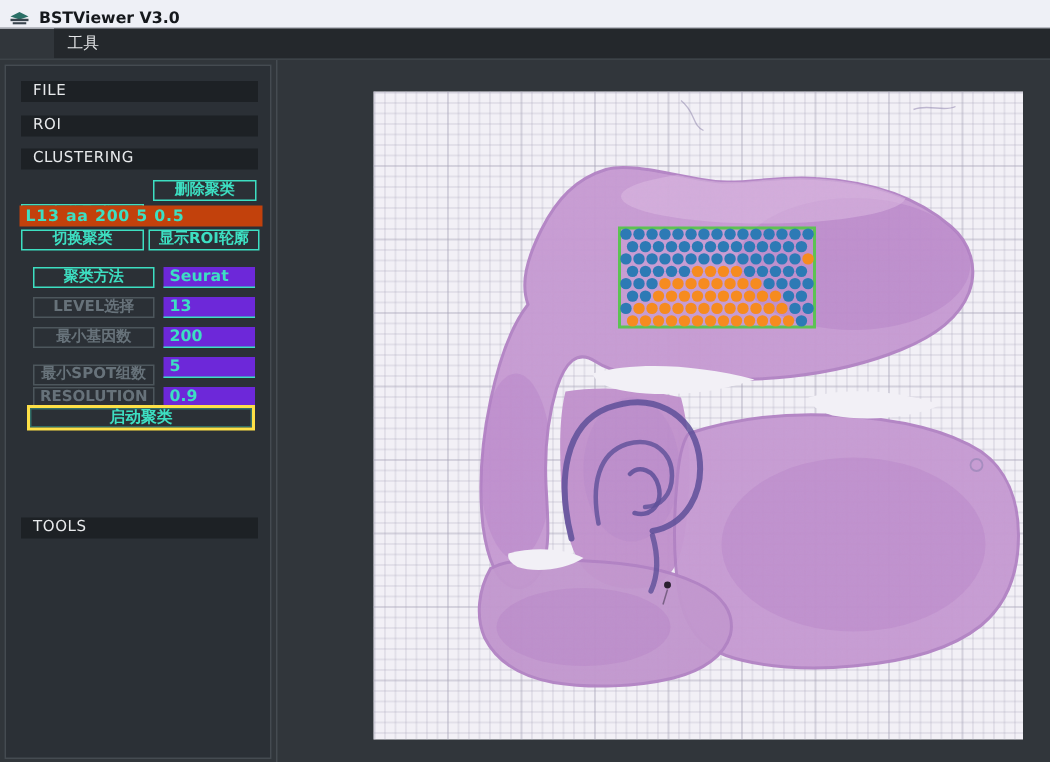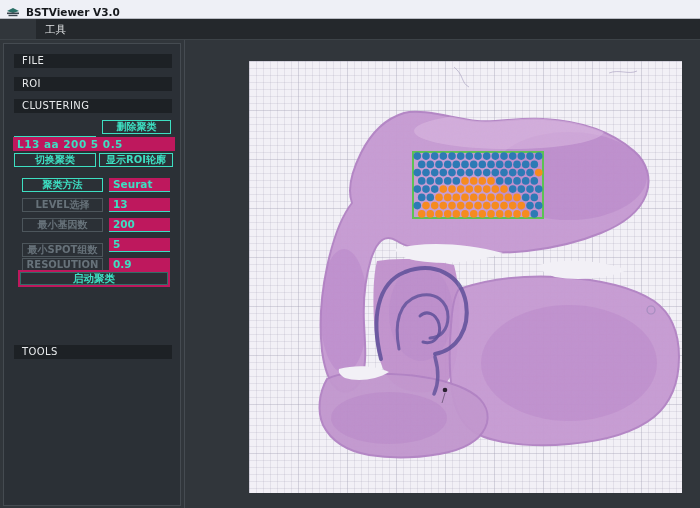--- a/index.html
+++ b/index.html
@@ -26,27 +26,27 @@
   .sidebar { position:absolute; left:3px; top:3px; width:178px; height:463px;
     background:#2b3036; border:1px solid #454b51; }
   .panel-header { position:absolute; left:10px; width:158px; height:14px;
     background:#1d2125; color:#e8eaec; font-size:10px; line-height:14px;
     padding-left:8px; letter-spacing:.4px; }
   .tealbtn { position:absolute; height:14px; border:1px solid #3ddfc2; color:#3ddfc2;
     background:transparent; font-size:10px; font-weight:bold; line-height:12px;
     text-align:center; font-family:inherit; }
   .dimbtn { border-color:#4d565c; color:#67727a; }
   .cluster-item { position:absolute; left:9px; width:162px; height:14px;
-    background:#be185d; color:#3ddfc2; font-size:10.5px; font-weight:bold;
+    background:#c2410c; color:#3ddfc2; font-size:10.5px; font-weight:bold;
     line-height:14px; padding-left:4px; letter-spacing:.5px; }
   .param-field { position:absolute; left:105px; width:61px; height:14px;
-    background:#be185d; border-bottom:1px solid #3ddfc2; color:#3ddfc2;
+    background:#6d28d9; border-bottom:1px solid #3ddfc2; color:#3ddfc2;
     font-size:10.5px; font-weight:bold; line-height:13px; padding-left:4px; }
   .run-btn { position:absolute; left:14px; width:152px; height:17px;
-    border:2px solid #be185d; background:transparent; color:#3ddfc2;
+    border:2px solid #fde047; background:transparent; color:#3ddfc2;
     font-size:10.5px; font-weight:bold; text-align:center; line-height:13px;
     box-shadow:inset 0 0 0 1px rgba(61,223,194,.35); font-family:inherit; }
 
   
   .viewer { position:absolute; left:184px; top:0; width:516px; height:469px;
     border-left:1px solid #454b51; }
   .slide { position:absolute; left:64px; top:21px; width:433px; height:432px;
     background-color:#f2f0f6;
     background-image:
       linear-gradient(rgba(168,165,185,.22) 1px, transparent 1px),

